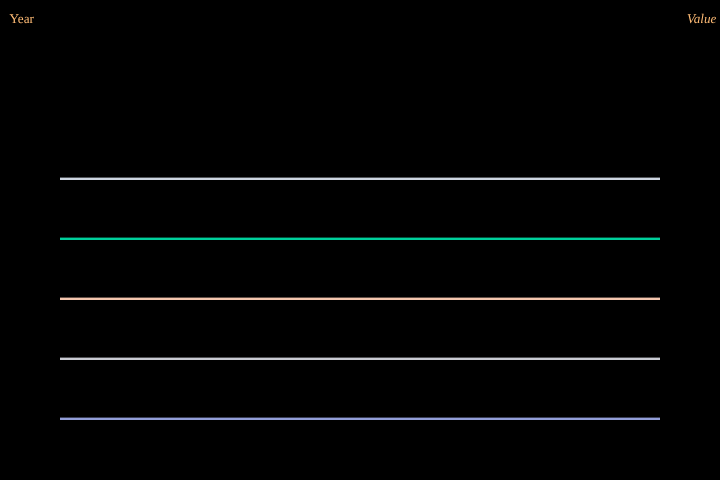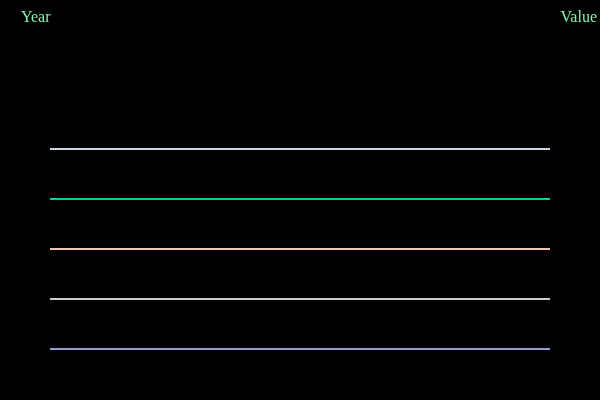--- a/index.html
+++ b/index.html
@@ -11,27 +11,26 @@
     position: relative;
     width: 600px;
     height: 400px;
     background: #000000;
     overflow: hidden;
     font-family: "Liberation Serif", "DejaVu Serif", serif;
   }
   .axis-label {
     position: absolute;
     top: 10px;
-    font-size: 16px;
+    font-size: 11px;
     line-height: 13px;
-    color: #86efac;
-    margin-left: 13px;
+    color: #fdba74;
   }
   .axis-label.left  { left: 8px; }
-  .axis-label.right { right: 3px; text-align: right; }
+  .axis-label.right { right: 3px; text-align: right; font-style: italic; }
   .series-line {
     position: absolute;
     height: 2px;
   }
 </style>
 </head>
 <body>
 
 <div id="figure">
   <span class="axis-label left">Year</span>

